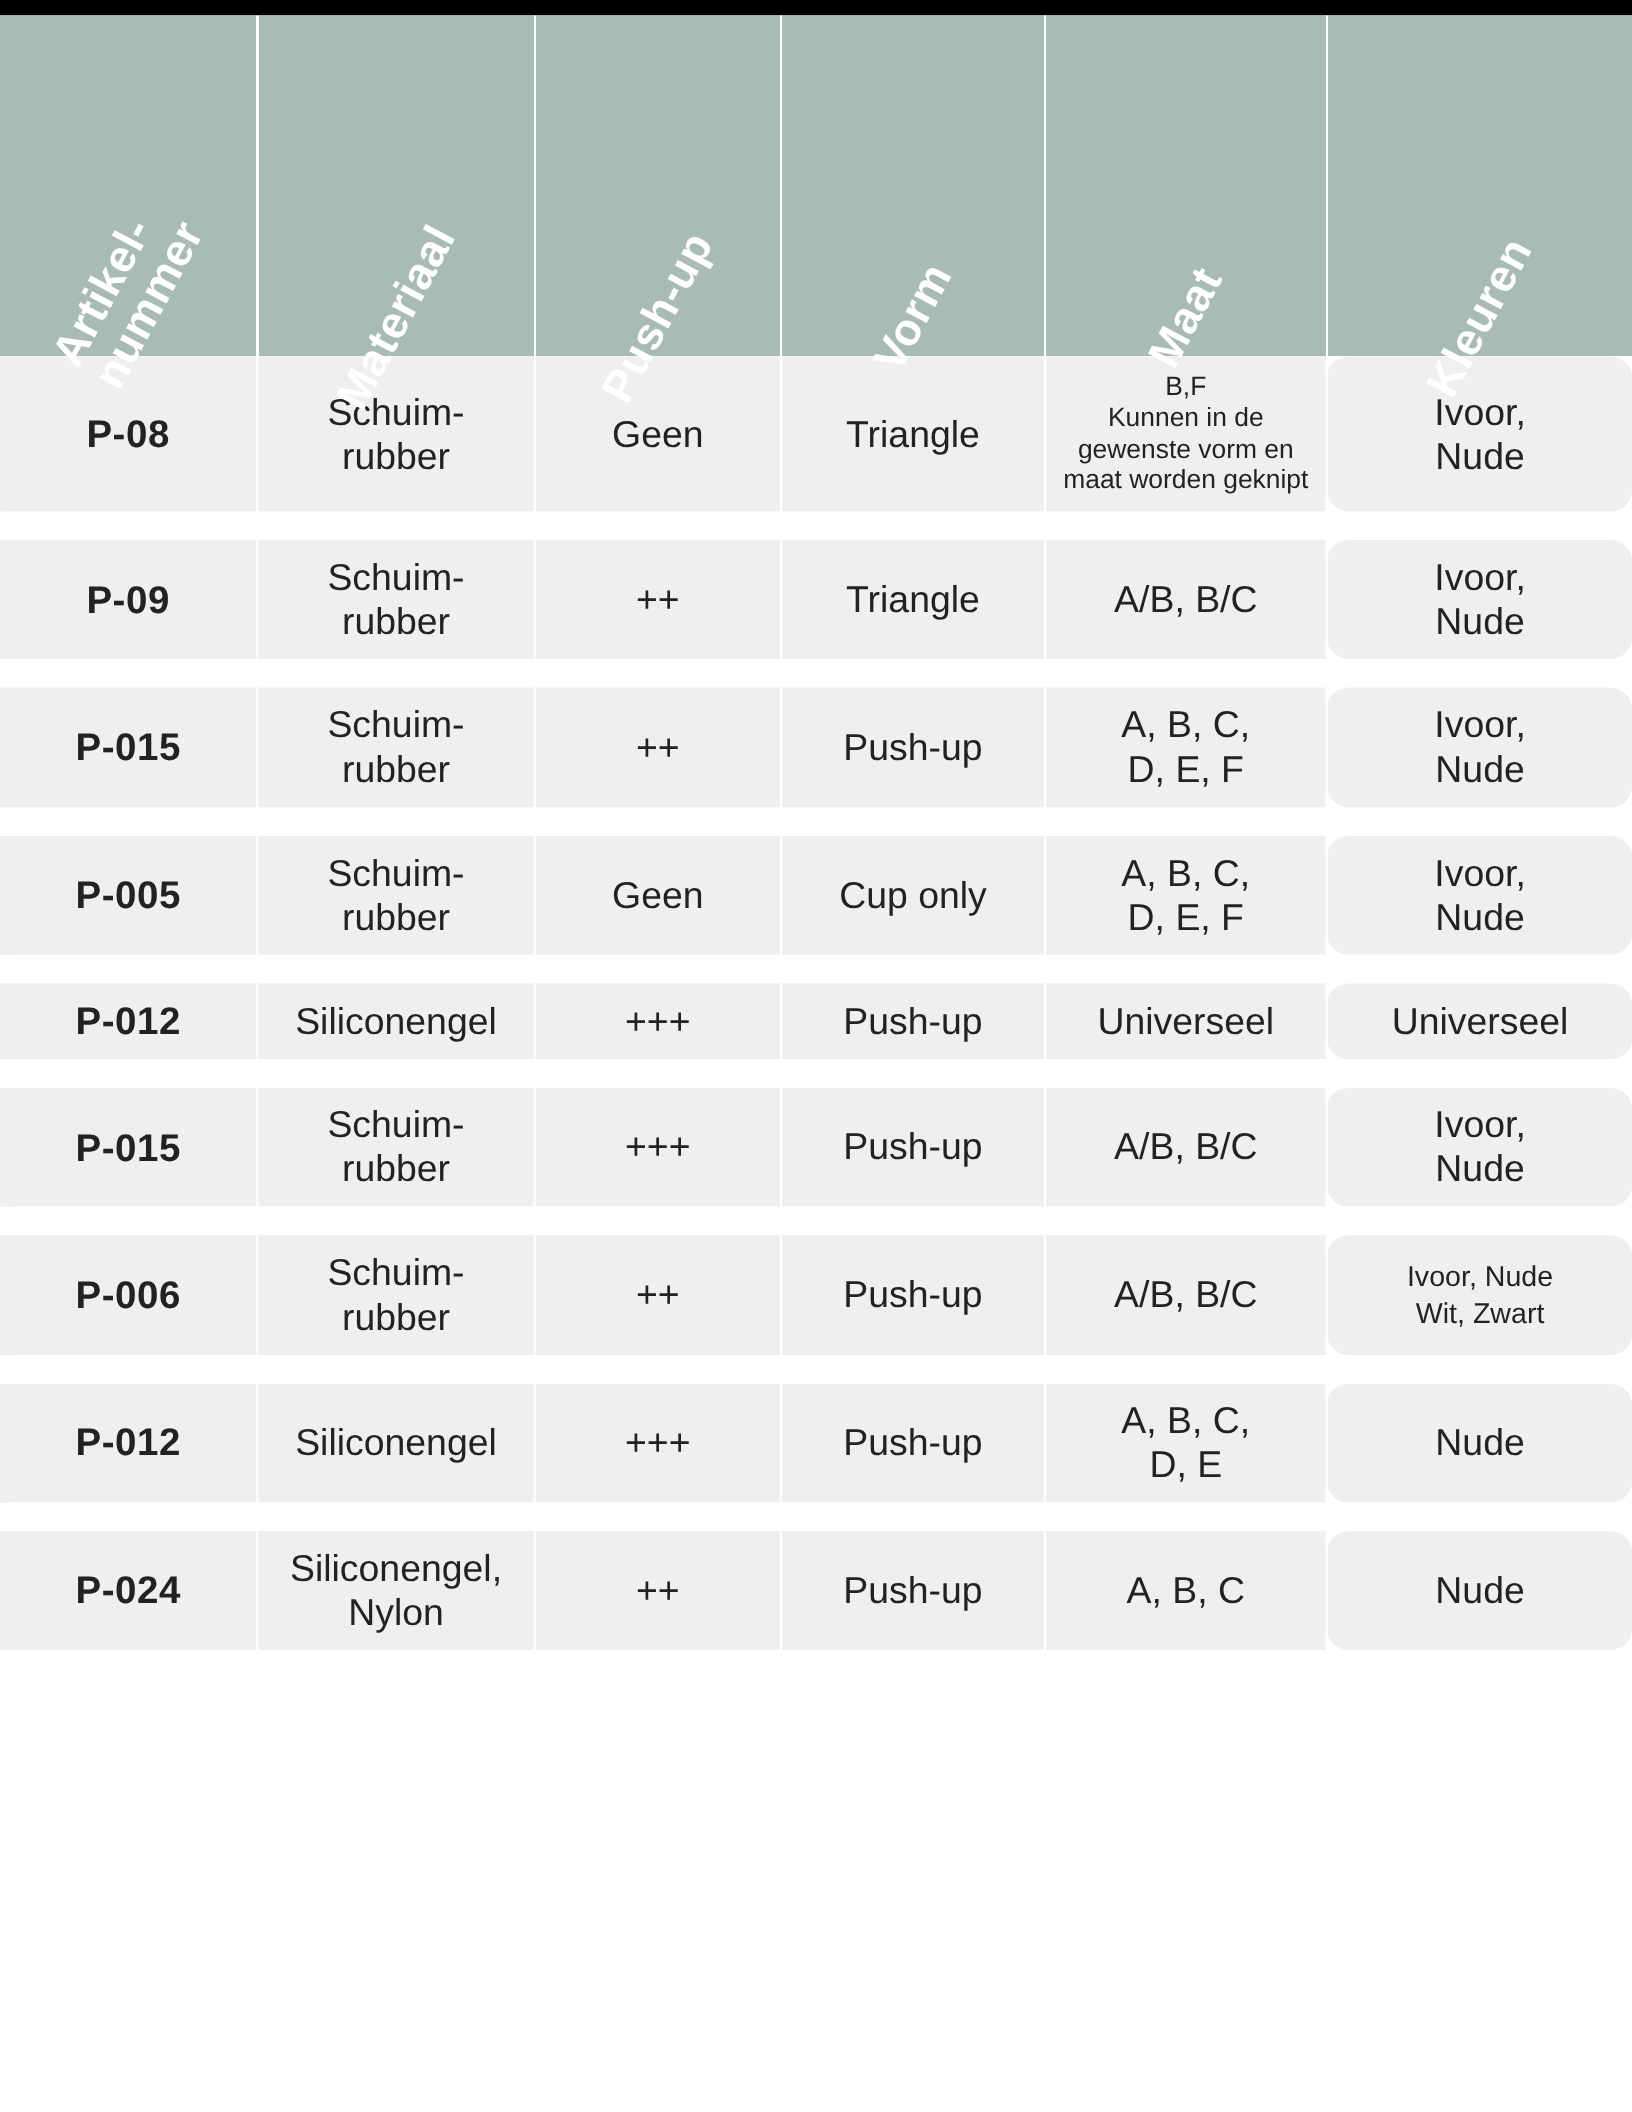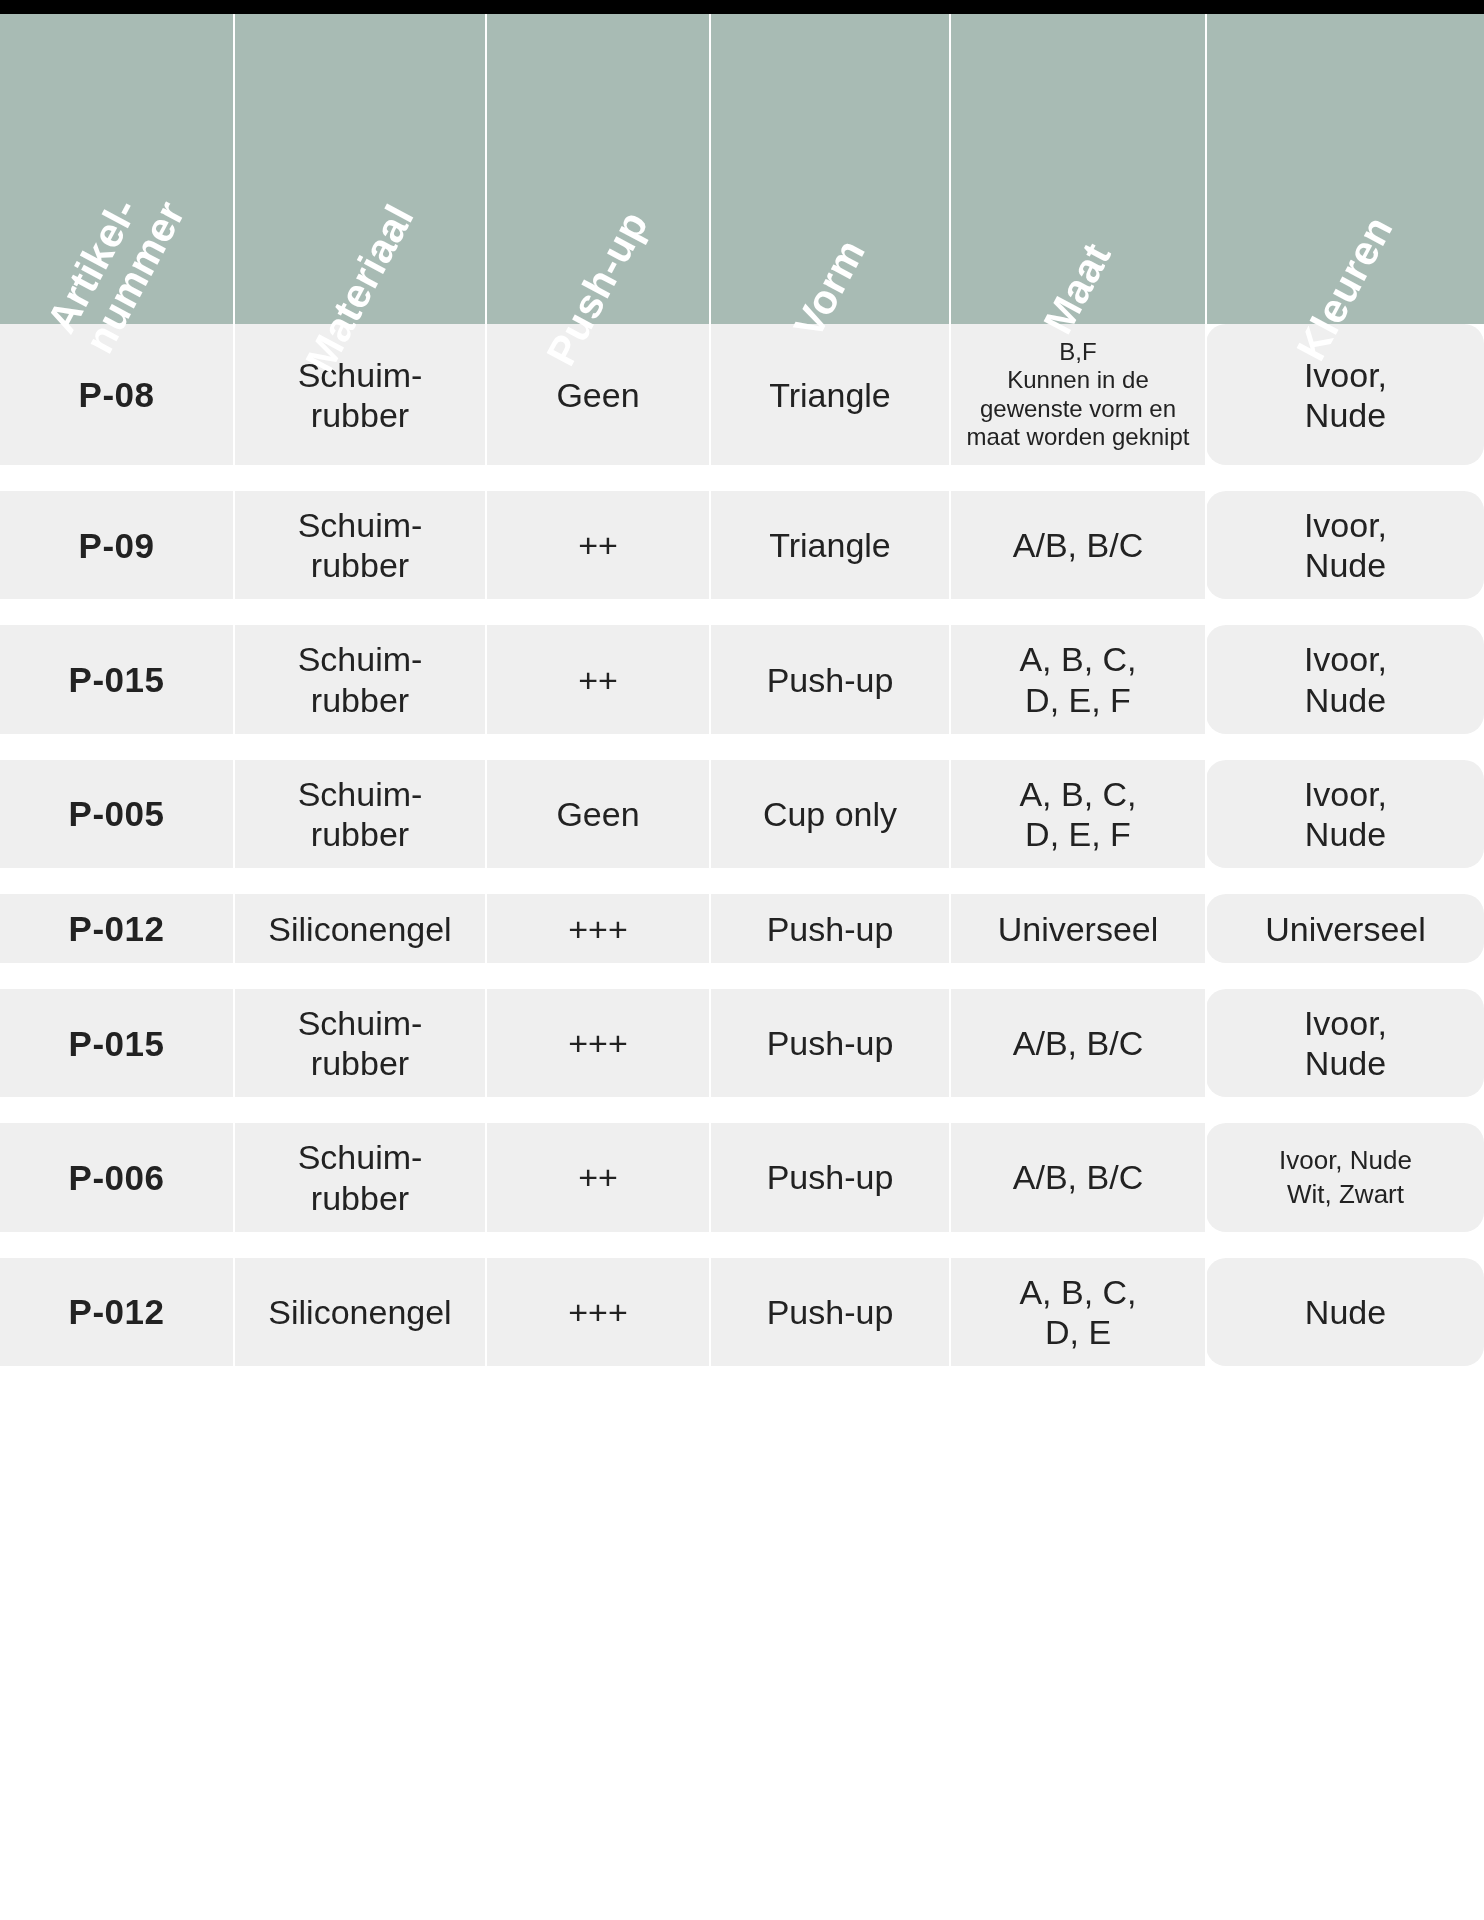--- a/index.html
+++ b/index.html
@@ -247,17 +247,26 @@
         <td>+++</td>
         <td>Push-up</td>
         <td style="white-space: pre-line;">A, B, C,
 D, E</td>
         <td>Nude</td>
       </tr>
       <tr class="spacer">
           <td colspan="6"></td>
         </tr>
 
+      <tr class="data">
+        <td class="code">P-024</td>
+        <td style="white-space: pre-line;">Siliconengel,
+Nylon</td>
+        <td>++</td>
+        <td>Push-up</td>
+        <td>A, B, C</td>
+        <td>Nude</td>
+      </tr>
 
     </tbody>
   </table>
 
 </div>
 
 </body></html>

